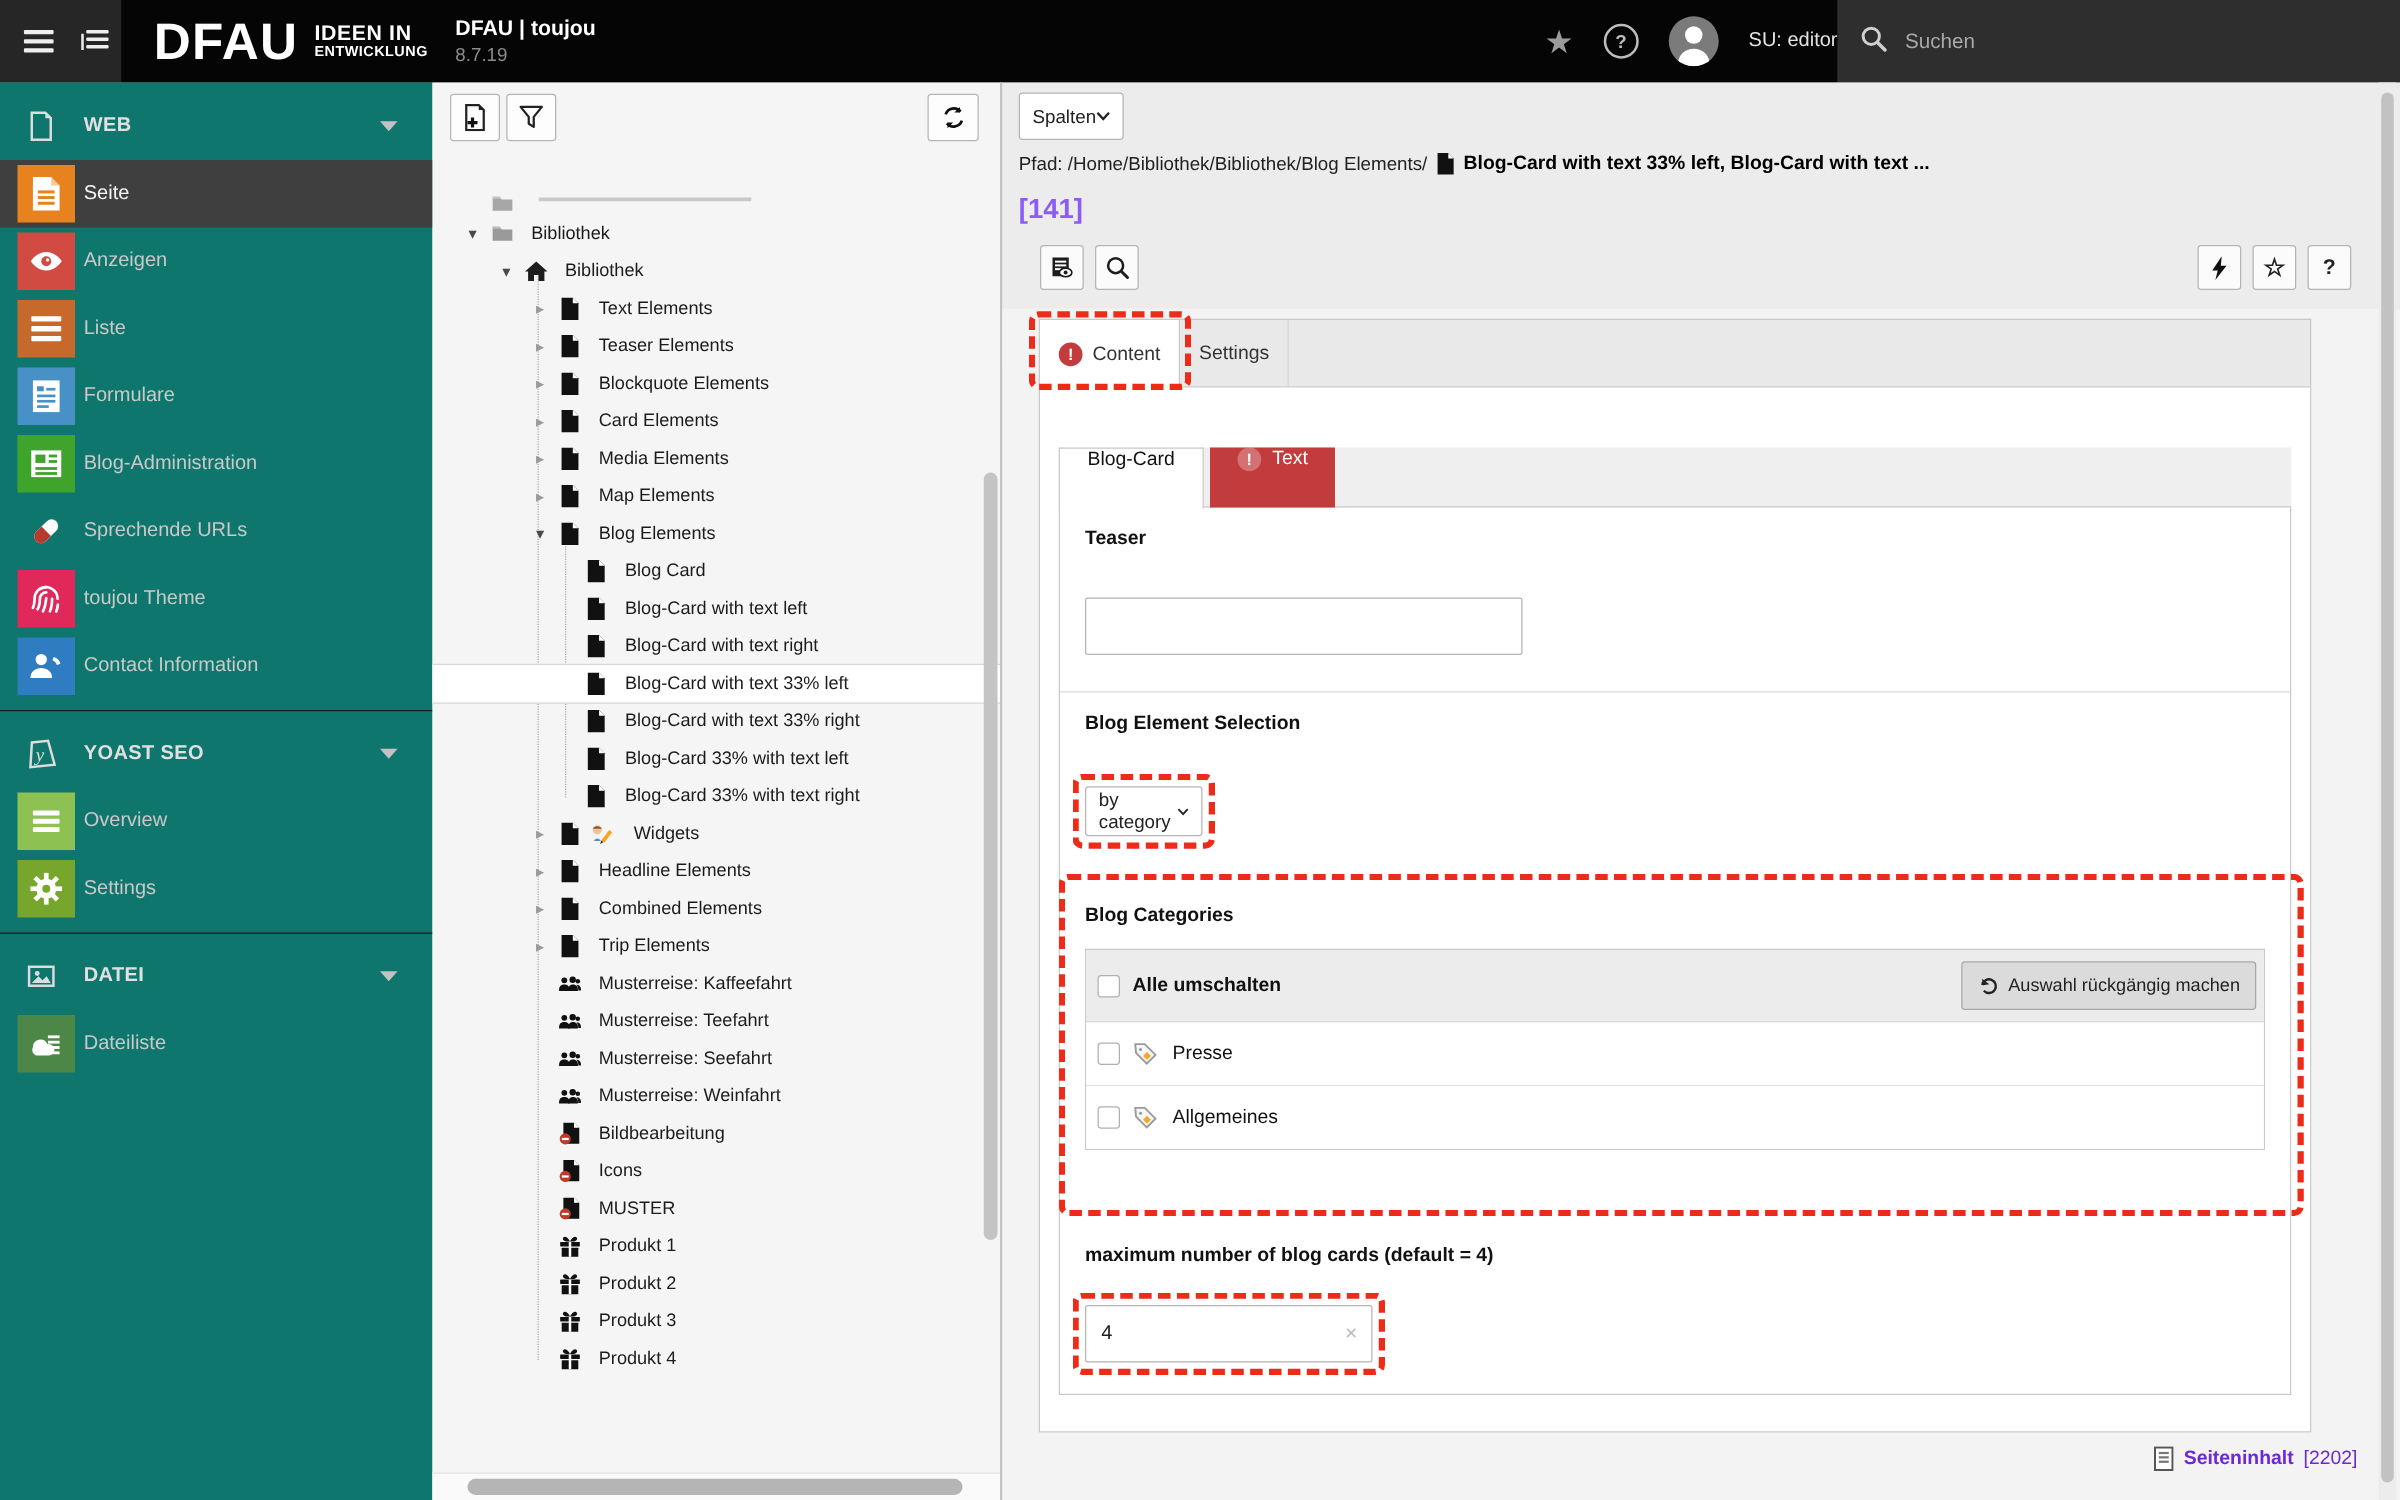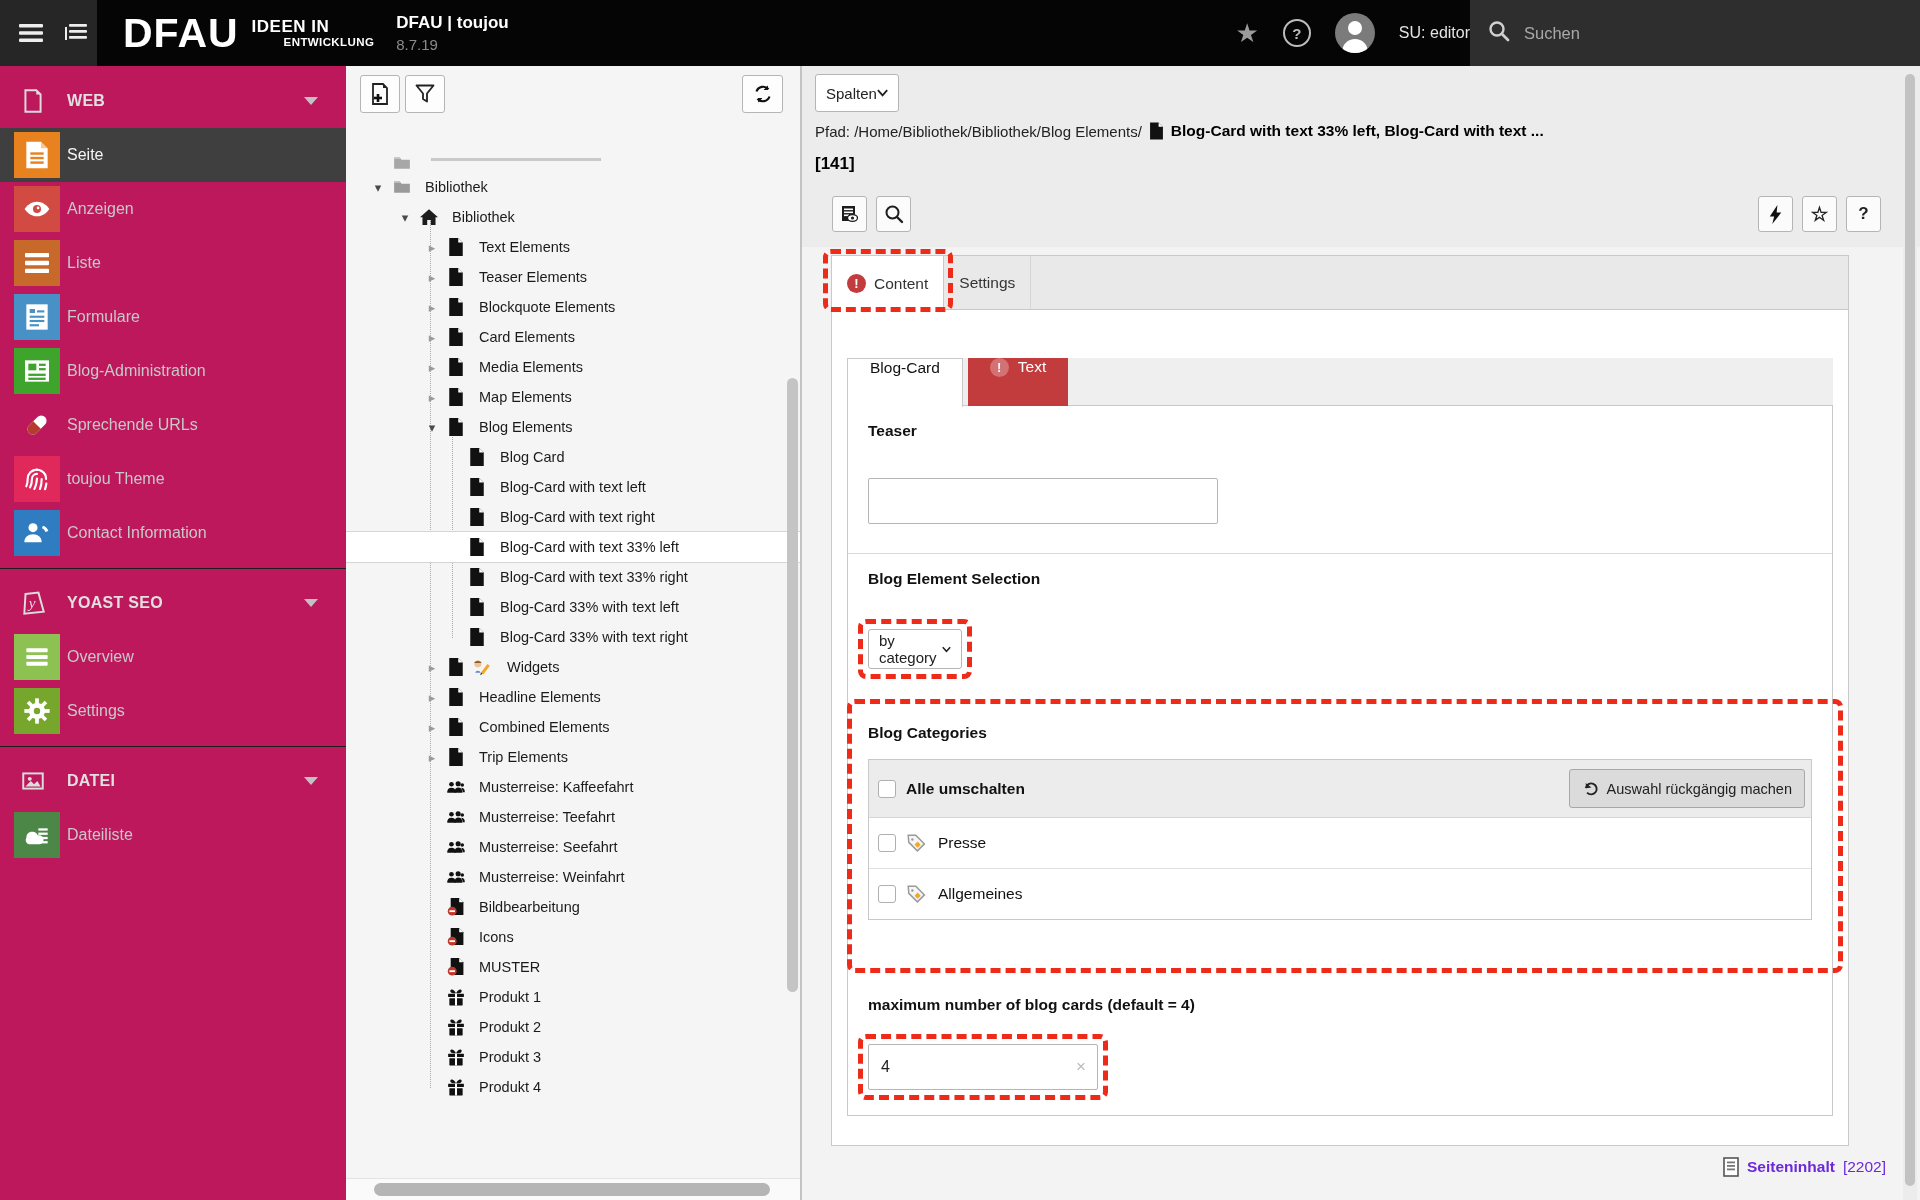--- a/index.html
+++ b/index.html
@@ -7,36 +7,36 @@
        font-family:"Liberation Sans",sans-serif;background:#f3f3f3;
        -webkit-font-smoothing:antialiased;}
   
   #topbar{position:absolute;left:0;top:0;width:1920px;height:66px;background:#1f1f1f;}
   .tb-left{position:absolute;left:0;top:0;width:97px;height:66px;background:#262626;}
   .tb-iconbtn{position:absolute;top:17px;width:34px;height:32px;display:flex;align-items:center;justify-content:center;cursor:pointer;}
   .tb-logo{position:absolute;left:97px;top:0;width:1373px;height:66px;background:#050505;display:flex;align-items:center;}
   .dfau{color:#fff;font-size:41px;font-weight:bold;letter-spacing:1px;margin-left:26px;line-height:1;}
   .tagline{margin-left:13px;color:#fff;line-height:1;}
   .tagline .t1{font-size:17px;font-weight:bold;letter-spacing:.5px;}
-  .tagline .t2{font-size:11.5px;font-weight:bold;letter-spacing:.4px;margin-top:2px;margin-left:32px;}
+  .tagline .t2{font-size:11.5px;font-weight:bold;letter-spacing:.4px;margin-top:2px;}
   .sitetitle{margin-left:22px;color:#fff;}
   .sitetitle .st1{font-size:17px;font-weight:bold;}
   .sitetitle .st2{font-size:15px;color:#8b8b8b;margin-top:3px;}
   .tb-right{position:absolute;right:450px;top:0;height:66px;display:flex;align-items:center;gap:24px;}
   .tb-star{color:#9b9b9b;font-size:26px;line-height:1;}
   .tb-help{width:24px;height:24px;border:2px solid #bdbdbd;border-radius:50%;color:#bdbdbd;
            font-size:15px;font-weight:bold;display:flex;align-items:center;justify-content:center;}
   .tb-user{display:flex;align-items:center;gap:24px;}
   .tb-avatar{width:40px;height:40px;border-radius:50%;background:#7b7b7b;overflow:hidden;display:flex;align-items:flex-end;justify-content:center;}
   .tb-username{color:#e3e3e3;font-size:16px;}
   .tb-search{position:absolute;left:1470px;top:0;width:450px;height:66px;background:#2e2e2e;display:flex;align-items:center;gap:12px;padding-left:18px;box-sizing:border-box;}
   .tb-search input{background:transparent;border:none;outline:none;color:#eee;font-size:16.5px;font-family:"Liberation Sans",sans-serif;width:300px;}
   .tb-search input::placeholder{color:#a9a9a9;opacity:1;}
   
-  #sidebar{position:absolute;left:0;top:66px;width:346px;height:1134px;background:#be185d;padding-top:8px;box-sizing:border-box;}
+  #sidebar{position:absolute;left:0;top:66px;width:346px;height:1134px;background:#0f766e;padding-top:8px;box-sizing:border-box;}
   .sb-section{border-top:1px solid #1e1e1e;margin-top:8px;padding-top:7px;}
   .sb-section:first-child{border-top:none;margin-top:0;padding-top:0;}
   .sb-header{position:relative;height:54px;display:flex;align-items:center;cursor:pointer;}
   .sb-header .hicon{position:absolute;left:20px;width:26px;height:26px;}
   .sb-header .hlabel{position:absolute;left:67px;color:#e0e0e0;font-size:16px;font-weight:bold;letter-spacing:.3px;}
   .sb-chevron{position:absolute;right:28px;width:0;height:0;border-left:7px solid transparent;border-right:7px solid transparent;border-top:8px solid #c2c2c2;}
   .sb-item{position:relative;height:54px;display:flex;align-items:center;cursor:pointer;}
   .sb-item.active{background:#3f3f3f;}
   .sb-item.active .ilabel{color:#f5f5f5;}
   .sb-tile{position:absolute;left:14px;top:4px;width:46px;height:46px;display:flex;align-items:center;justify-content:center;}
@@ -60,21 +60,21 @@
   .vscroll{position:absolute;left:441px;top:312px;width:11px;height:614px;background:#c4c4c4;border-radius:6px;}
   .hscroll-track{position:absolute;left:0;top:1112px;width:454px;height:22px;background:#fafafa;border-top:1px solid #e2e2e2;}
   .hscroll{position:absolute;left:28px;top:4px;width:396px;height:13px;background:#b5b5b5;border-radius:7px;}
   
   #content{position:absolute;left:802px;top:66px;width:1118px;height:1134px;}
   #docheader{position:absolute;left:0;top:0;width:1118px;height:232px;background:#ececec;border-bottom:1px solid #bcbcbc;box-sizing:border-box;}
   .sel-box{position:absolute;background:#fff;border:1px solid #b5b5b5;border-radius:3px;display:flex;align-items:center;justify-content:space-between;padding:0 10px;box-sizing:border-box;font-size:15px;color:#222;cursor:pointer;}
   #columns-select{left:13px;top:8px;width:84px;height:38px;}
   .path-line{position:absolute;left:13px;top:56px;display:flex;align-items:center;gap:7px;font-size:15px;color:#222;white-space:nowrap;}
   .path-line .rect-title{font-weight:bold;font-size:15.5px;color:#000;}
-  .page-id{position:absolute;left:13px;top:88px;font-weight:bold;font-size:17px;color:#000000;}
+  .page-id{position:absolute;left:13px;top:88px;font-weight:bold;font-size:22px;color:#8b5cf6;}
   .dh-btn{position:absolute;top:130px;width:35px;height:36px;background:#fbfbfb;border:1px solid #b5b5b5;border-radius:3px;display:flex;align-items:center;justify-content:center;cursor:pointer;box-sizing:border-box;font-weight:bold;color:#222;}
   #modulebody{position:absolute;left:0;top:181px;width:1118px;height:953px;background:#f3f3f3;}
   
   #tabbar{position:absolute;left:29px;top:8px;width:1018px;height:54px;background:#e9e9e9;border:1px solid #c9c9c9;border-bottom:none;box-sizing:border-box;display:flex;}
   .tab{height:54px;display:flex;align-items:center;gap:8px;padding:0 15px;font-size:15.5px;color:#333;cursor:pointer;box-sizing:border-box;}
   .tab.active{position:relative;background:#fff;border-right:1px solid #c9c9c9;margin-bottom:-1px;height:55px;z-index:3;}
   .tab.inactive{border-right:1px solid #d6d6d6;}
   .err-badge{width:19px;height:19px;border-radius:50%;background:#c23b3d;color:#fff;font-size:13px;font-weight:bold;display:flex;align-items:center;justify-content:center;line-height:1;}
   
   #panel{position:absolute;left:29px;top:62px;width:1018px;height:837px;background:#fff;border:1px solid #c9c9c9;box-sizing:border-box;z-index:1;}

